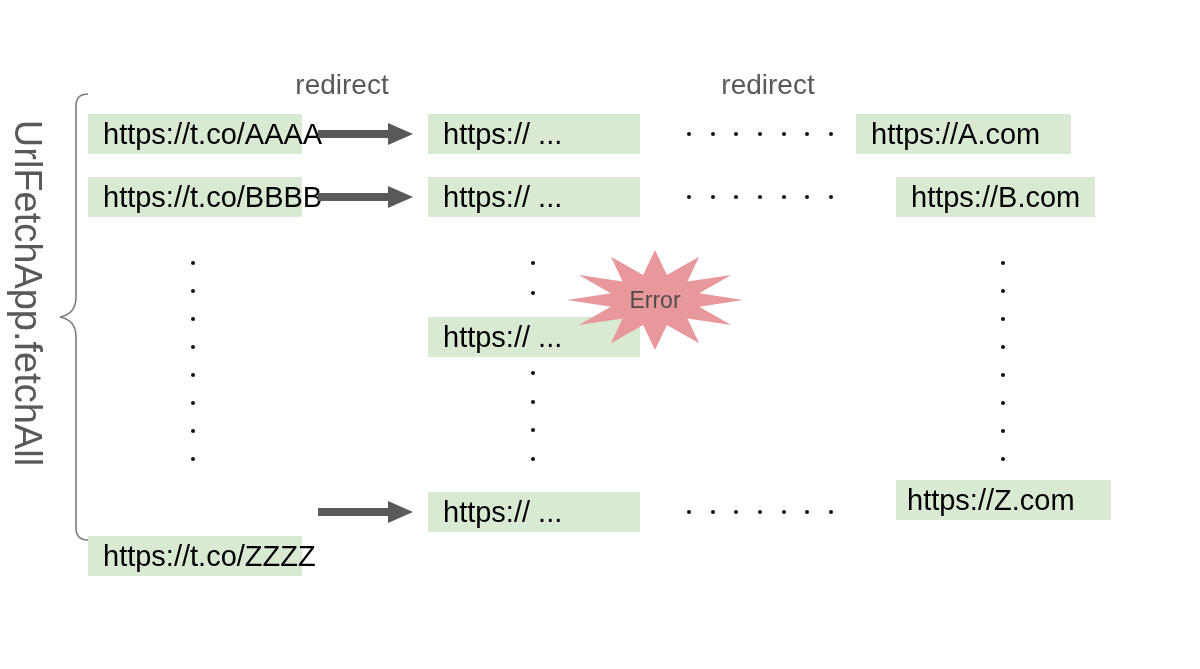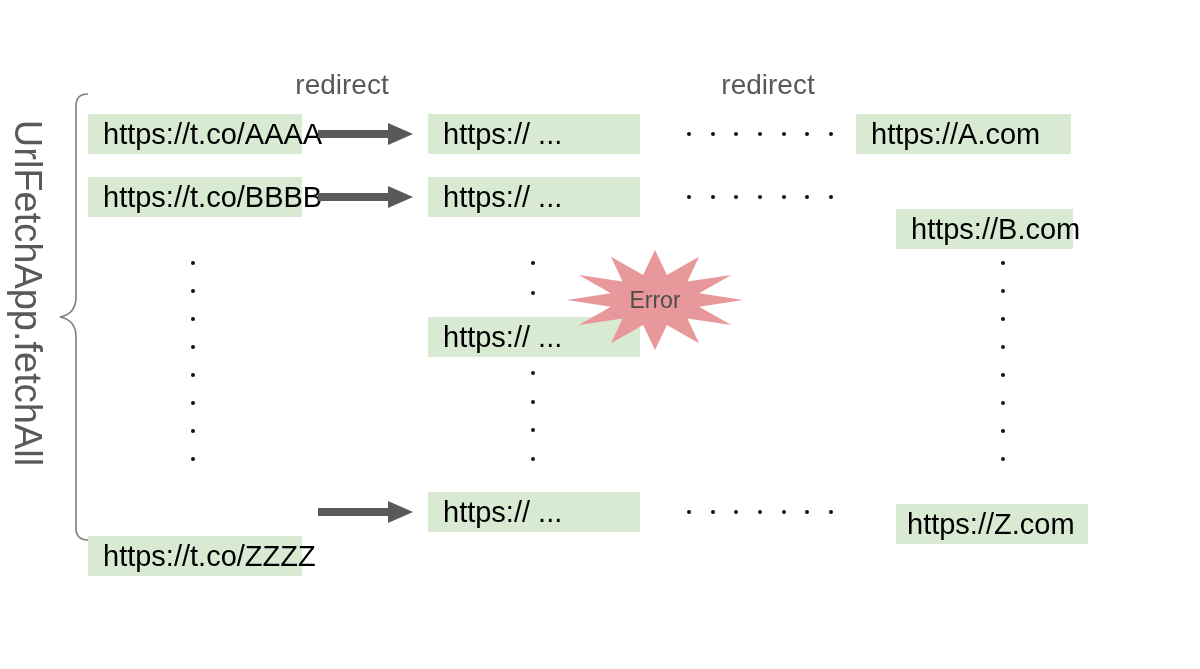--- a/index.html
+++ b/index.html
@@ -116,21 +116,21 @@
   <div class="urlbox" style="left:428px;top:177px;width:212px;">https:// ...</div>
   <div class="hdots" style="left:687px;top:177px;">
       <span class="dot"></span>
       <span class="dot"></span>
       <span class="dot"></span>
       <span class="dot"></span>
       <span class="dot"></span>
       <span class="dot"></span>
       <span class="dot"></span>
     </div>
-  <div class="urlbox" style="left:896px;top:177px;width:177px;margin-top:32px;">https://B.com</div>
+  <div class="urlbox" style="left:896px;top:177px;width:199px;">https://B.com</div>
 
   <div class="vdots" style="left:190px;top:261px;height:200px;">
       <span class="dot"></span>
       <span class="dot"></span>
       <span class="dot"></span>
       <span class="dot"></span>
       <span class="dot"></span>
       <span class="dot"></span>
       <span class="dot"></span>
       <span class="dot"></span>
@@ -170,15 +170,15 @@
   <div class="urlbox" style="left:428px;top:492px;width:212px;">https:// ...</div>
   <div class="hdots" style="left:687px;top:492px;">
       <span class="dot"></span>
       <span class="dot"></span>
       <span class="dot"></span>
       <span class="dot"></span>
       <span class="dot"></span>
       <span class="dot"></span>
       <span class="dot"></span>
     </div>
-  <div class="urlbox" style="left:896px;top:504px;width:192px;padding-left:11px;">https://Z.com</div>
+  <div class="urlbox" style="left:896px;top:480px;width:215px;padding-left:11px;">https://Z.com</div>
 
 </div>
 
 </body></html>

